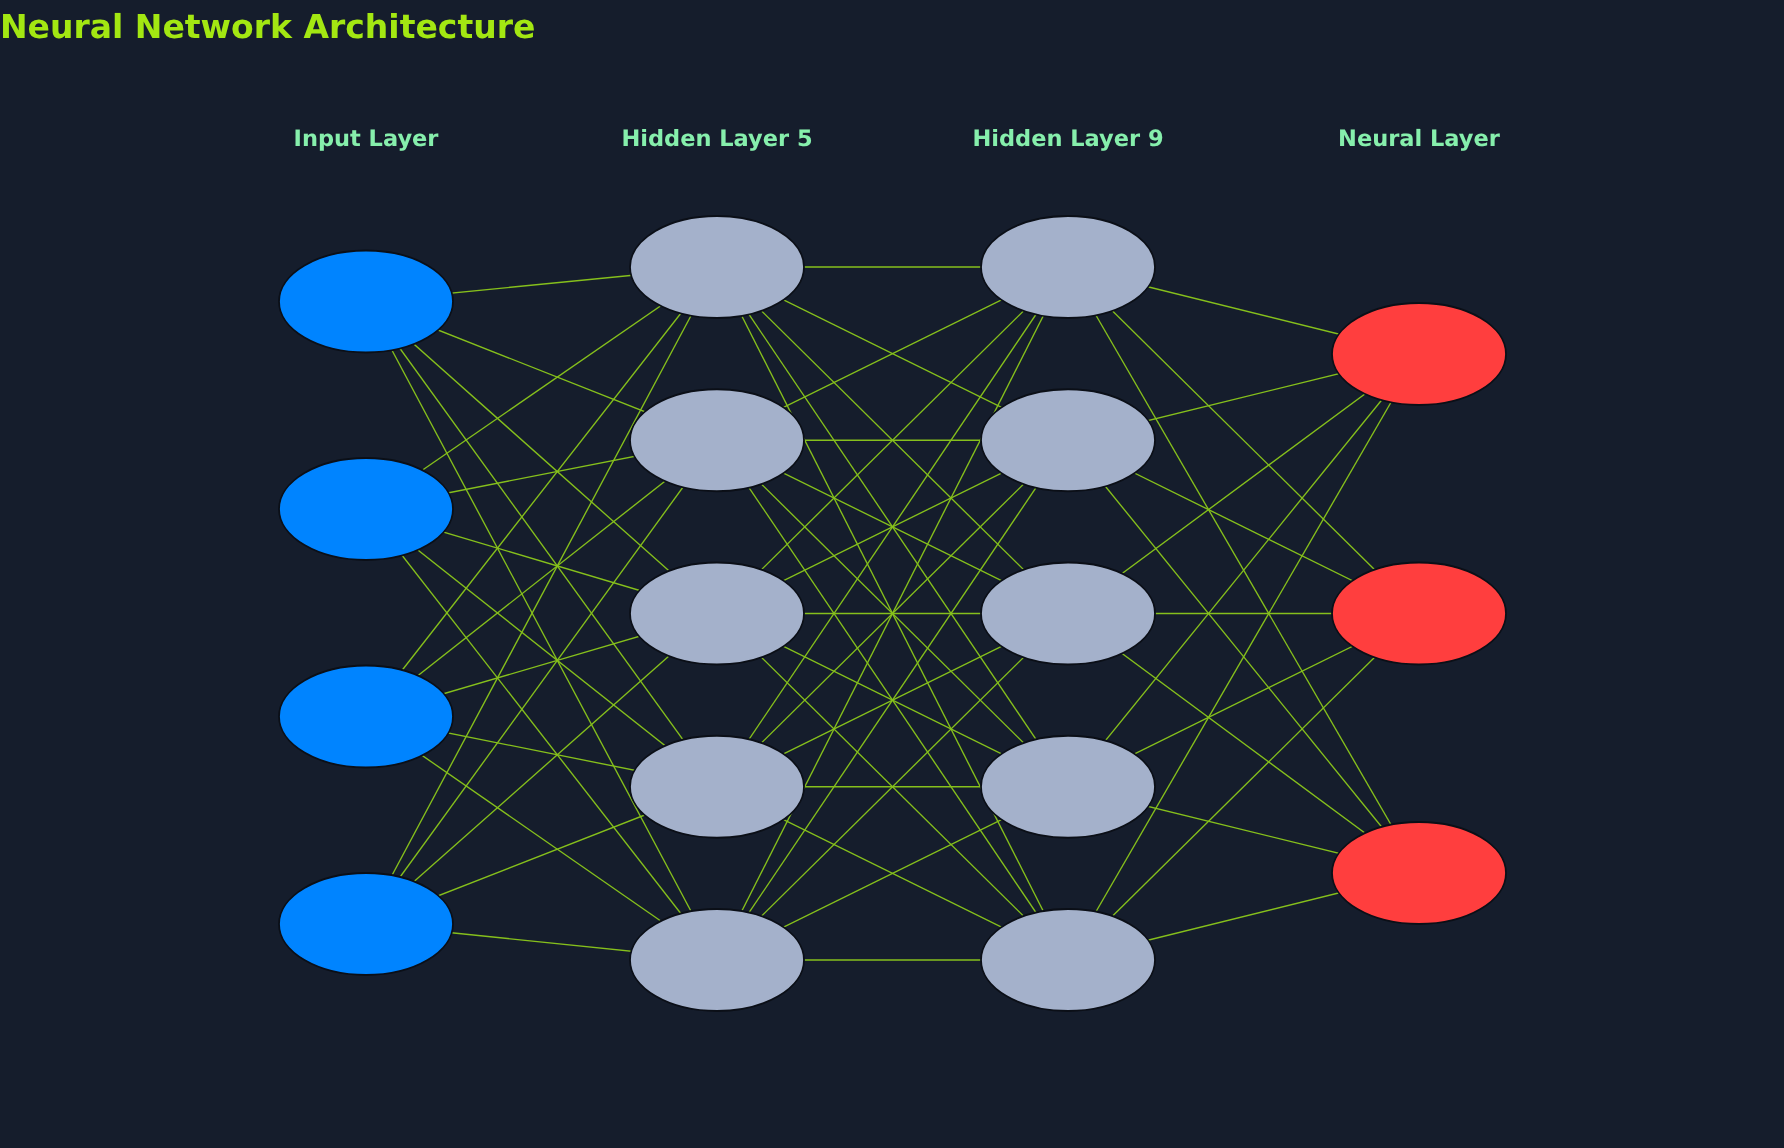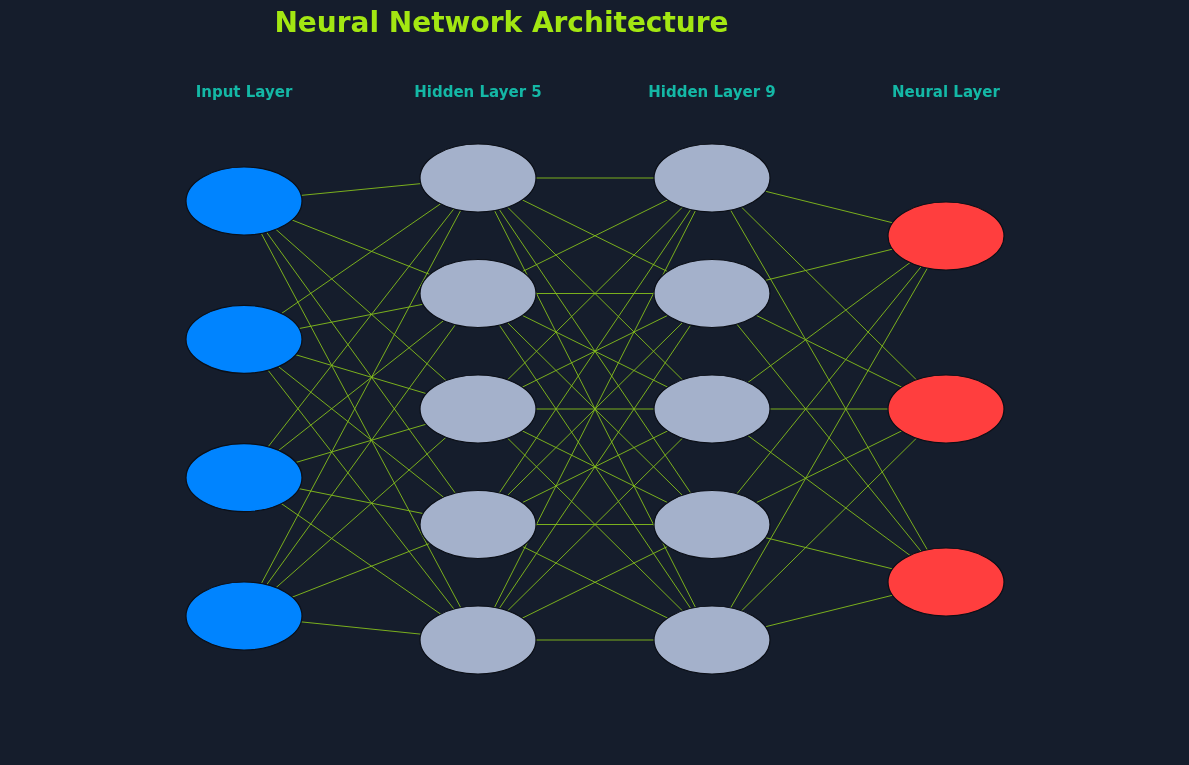--- a/index.html
+++ b/index.html
@@ -1,18 +1,18 @@
 <!DOCTYPE html>
 <html><head>
 <meta charset="utf-8">
 <style>
   html, body { margin:0; padding:0; background:#151d2c; }
   body { width:1189px; height:765px; overflow:hidden; position:relative; font-family:"DejaVu Sans", sans-serif; }
-  #title { position:absolute; left:0; width:1003px; top:6px; text-align:center; color:#a3e712; font-weight:bold; font-size:28px; }
-  .layer-label { position:absolute; top:83px; width:240px; margin-left:-120px; text-align:center; color:#14b8a6; font-weight:bold; font-size:15px; }
+  #title { position:absolute; left:0; width:1003px; top:6px; color:#a3e712; font-weight:bold; font-size:22px; }
+  .layer-label { position:absolute; top:83px; width:240px; margin-left:-120px; text-align:center; color:#86efac; font-weight:bold; font-size:15px; }
   svg { position:absolute; left:0; top:0; }
 </style>
 </head>
 <body>
 
 <div id="title">Neural Network Architecture</div>
 <div class="layer-label" style="left:244px">Input Layer</div>
 <div class="layer-label" style="left:478px">Hidden Layer 5</div>
 <div class="layer-label" style="left:712px">Hidden Layer 9</div>
 <div class="layer-label" style="left:946px">Neural Layer</div>

